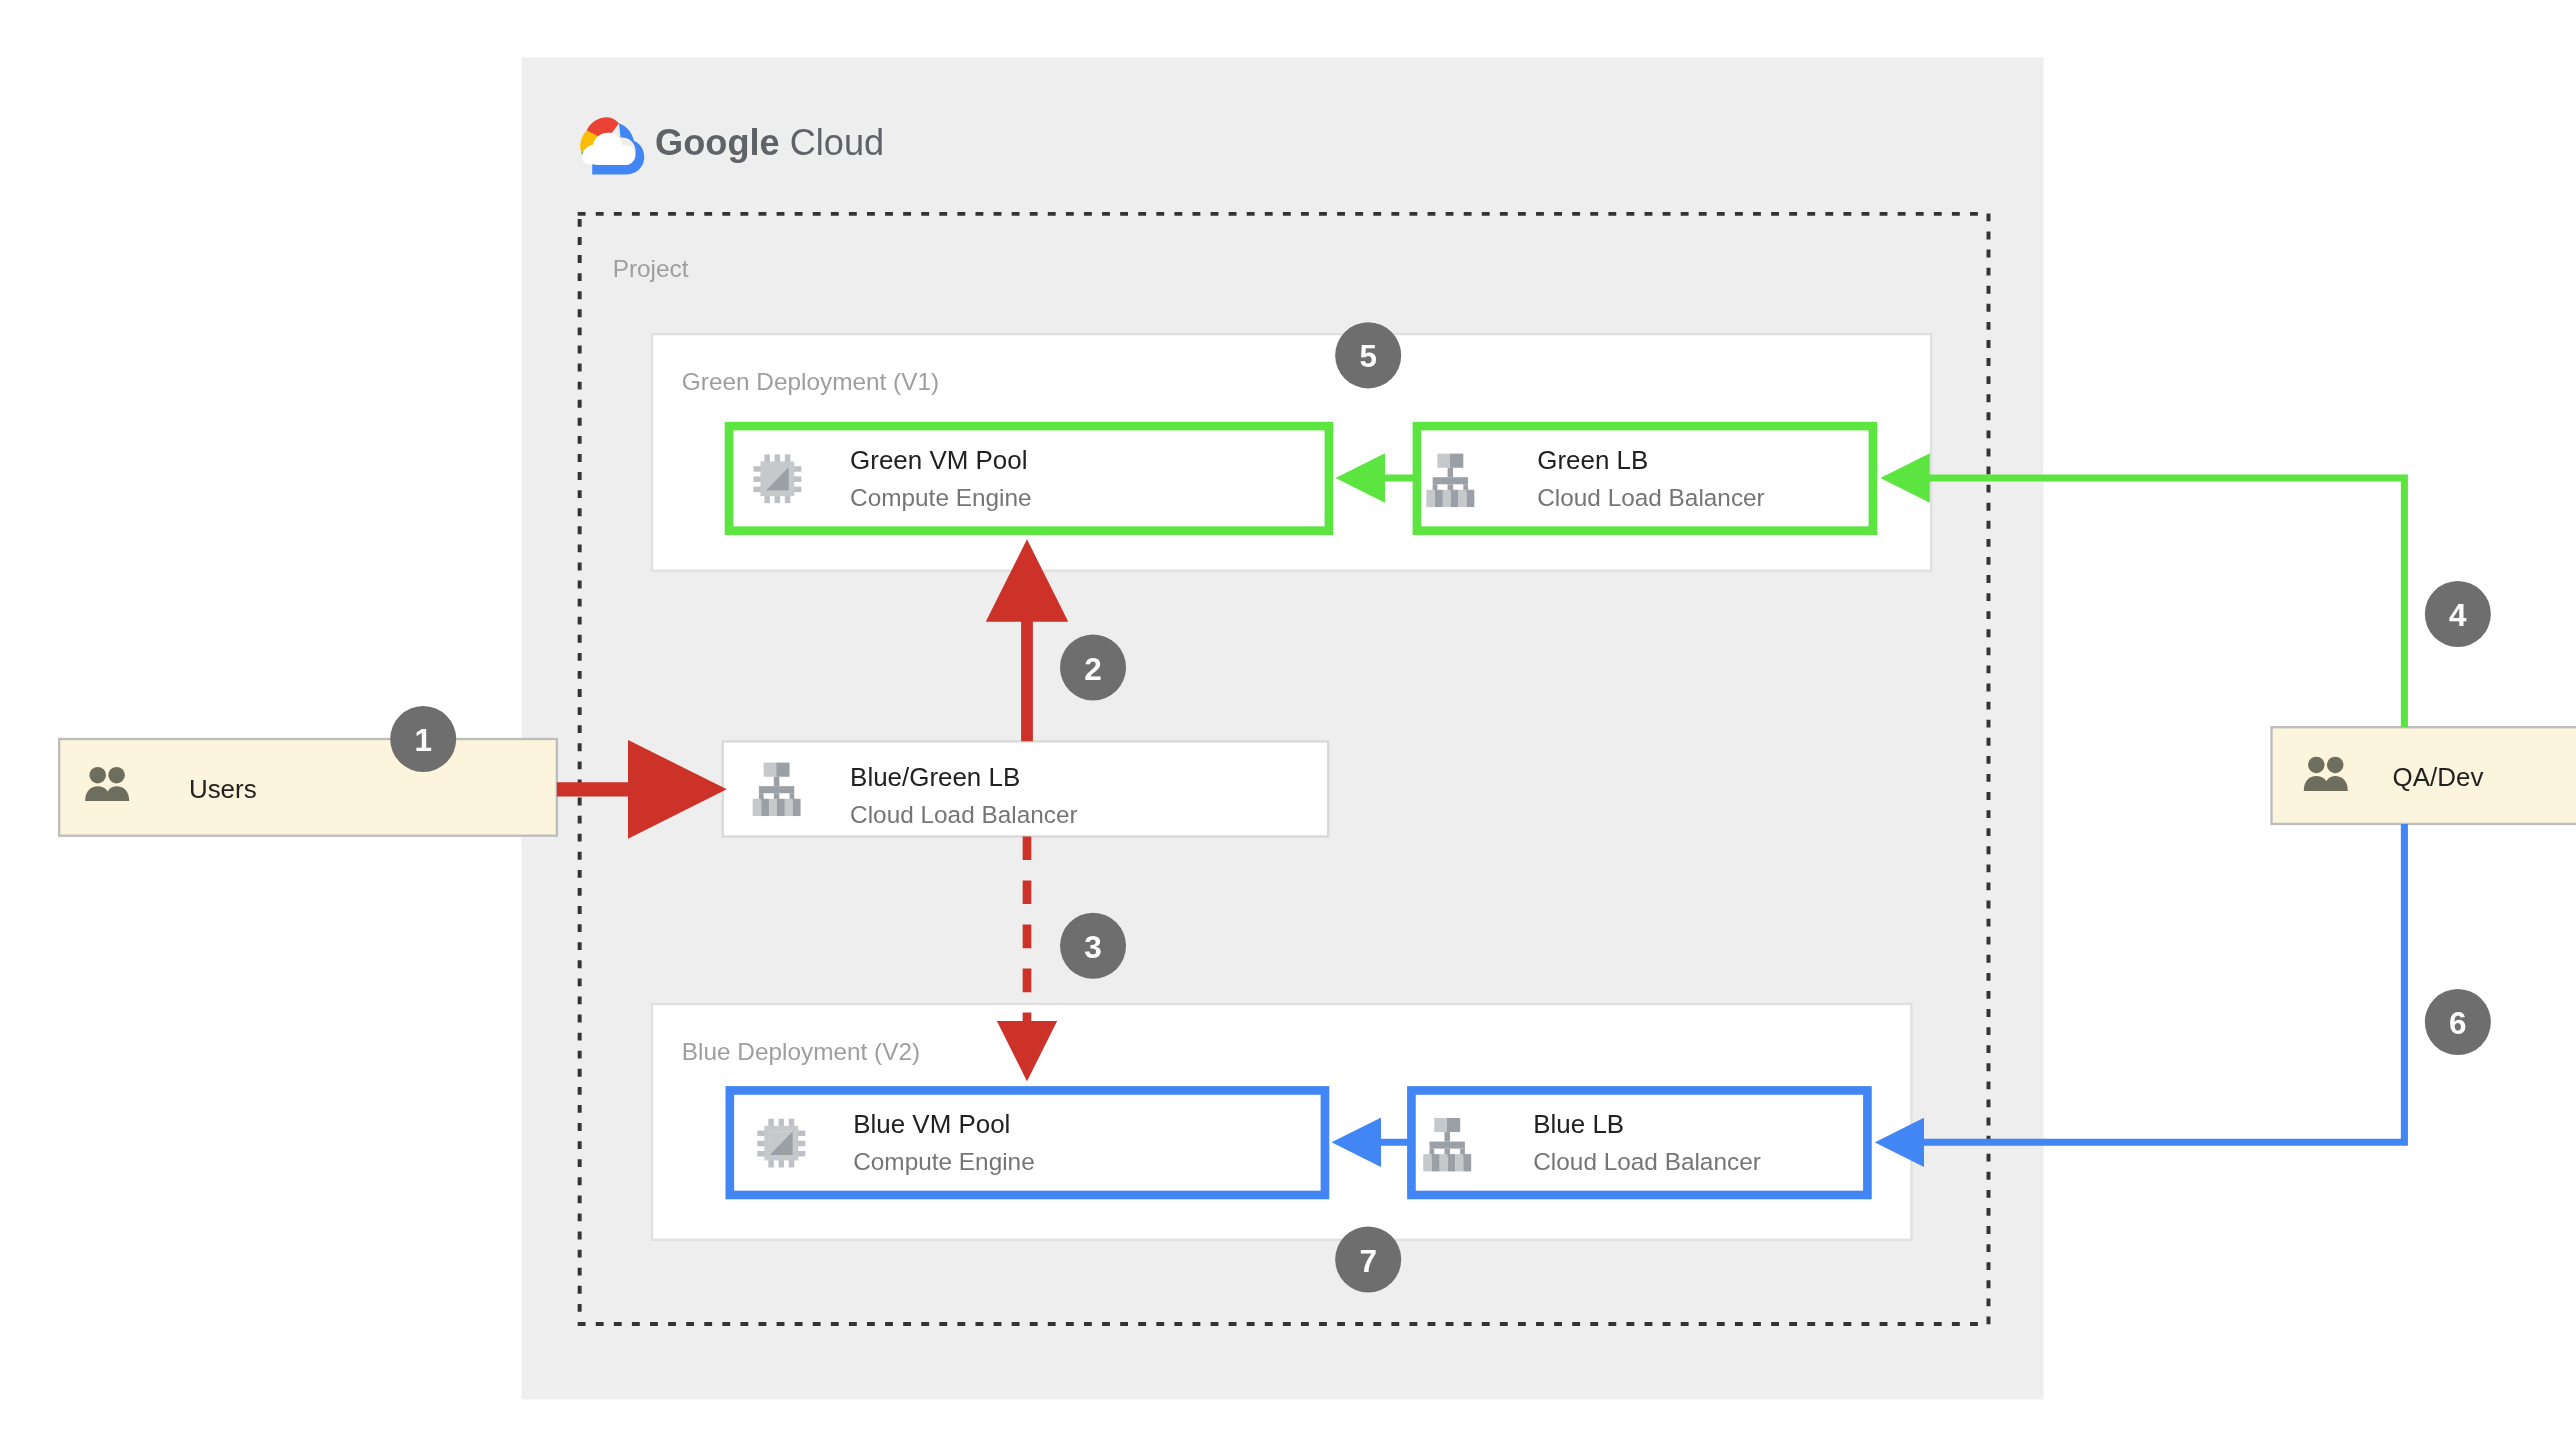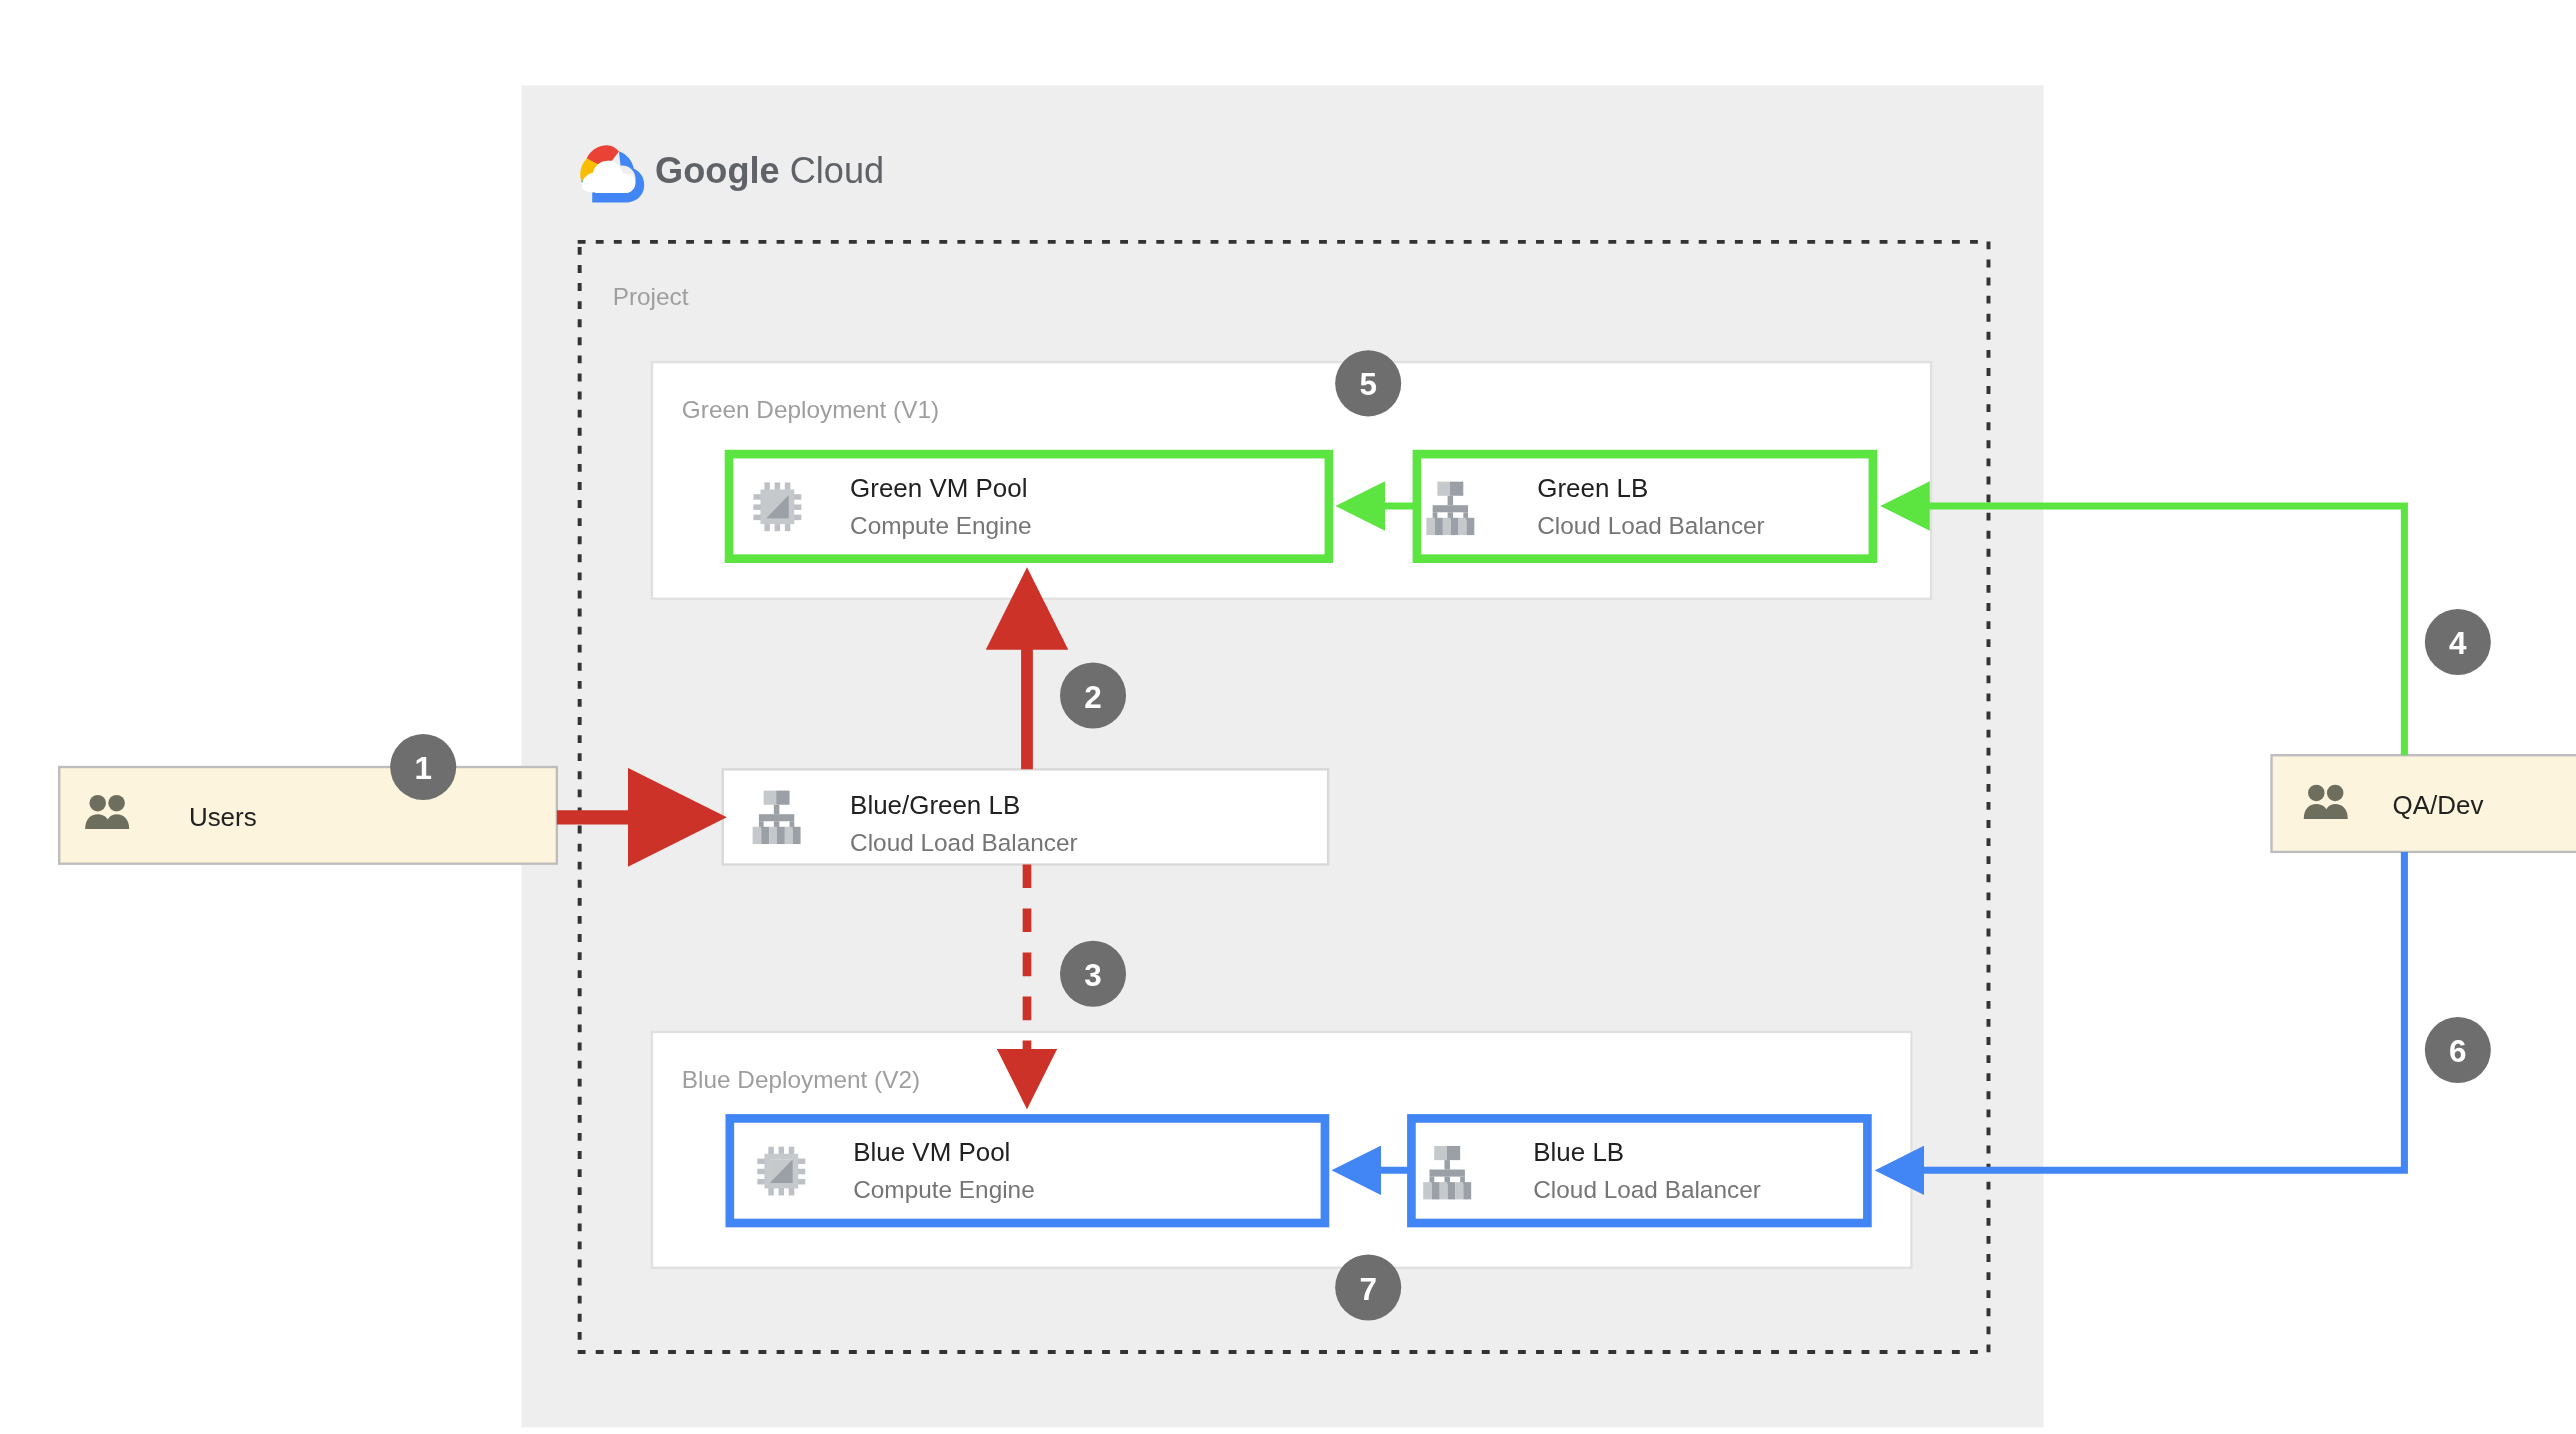--- a/index.html
+++ b/index.html
@@ -10,21 +10,20 @@
   body {
     width: 2576px;
     height: 1434px;
     font-family: "Liberation Sans", sans-serif;
     overflow: hidden;
   }
   #diagram-root {
     position: relative;
     width: 2576px;
     height: 1089px;
-    margin-top: 28px;
   }
   svg.canvas {
     position: absolute;
     top: 0;
     left: 0;
     width: 2576px;
     height: 1434px;
   }
   .zone-label {
     fill: #9e9e9e;

